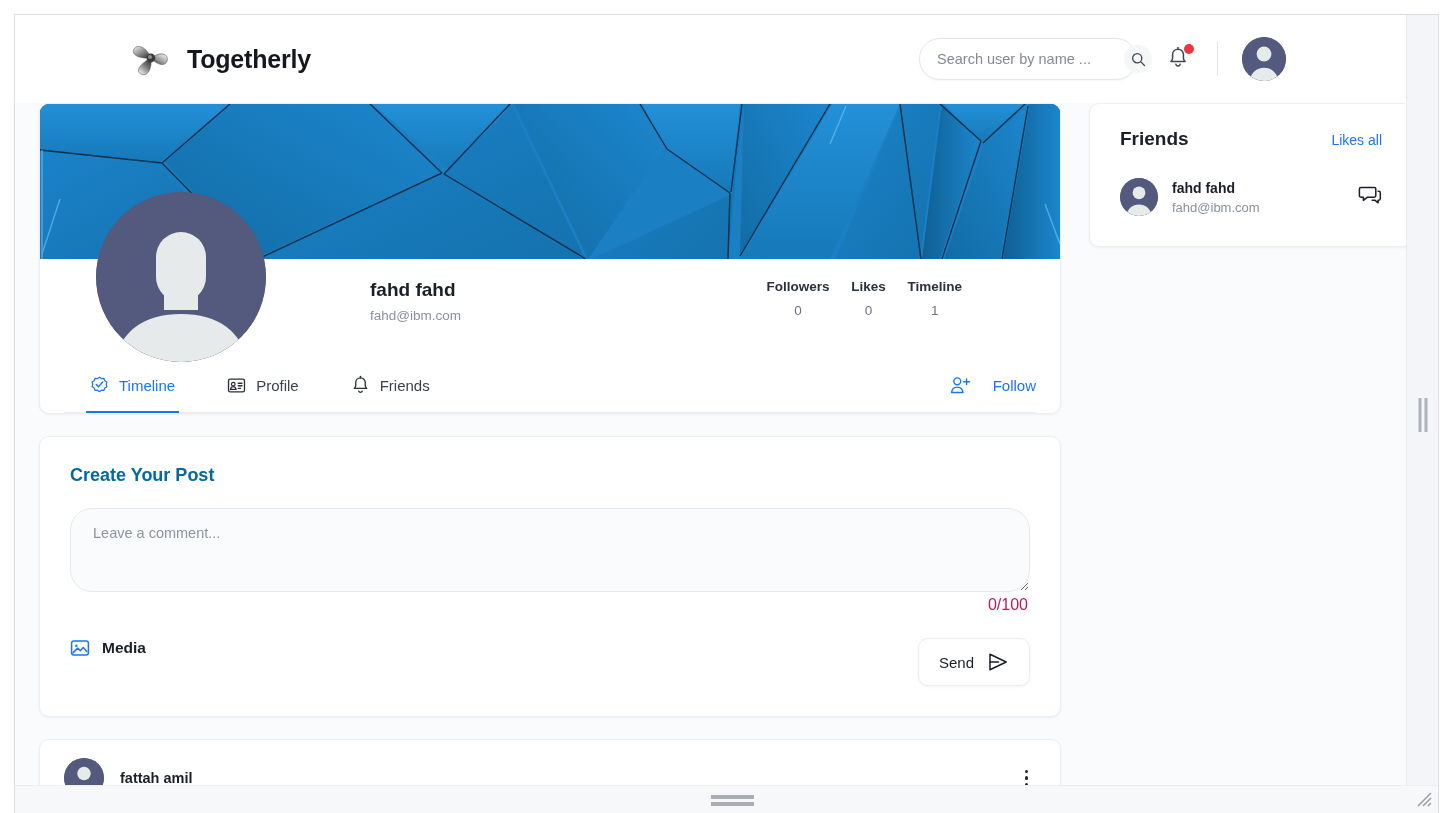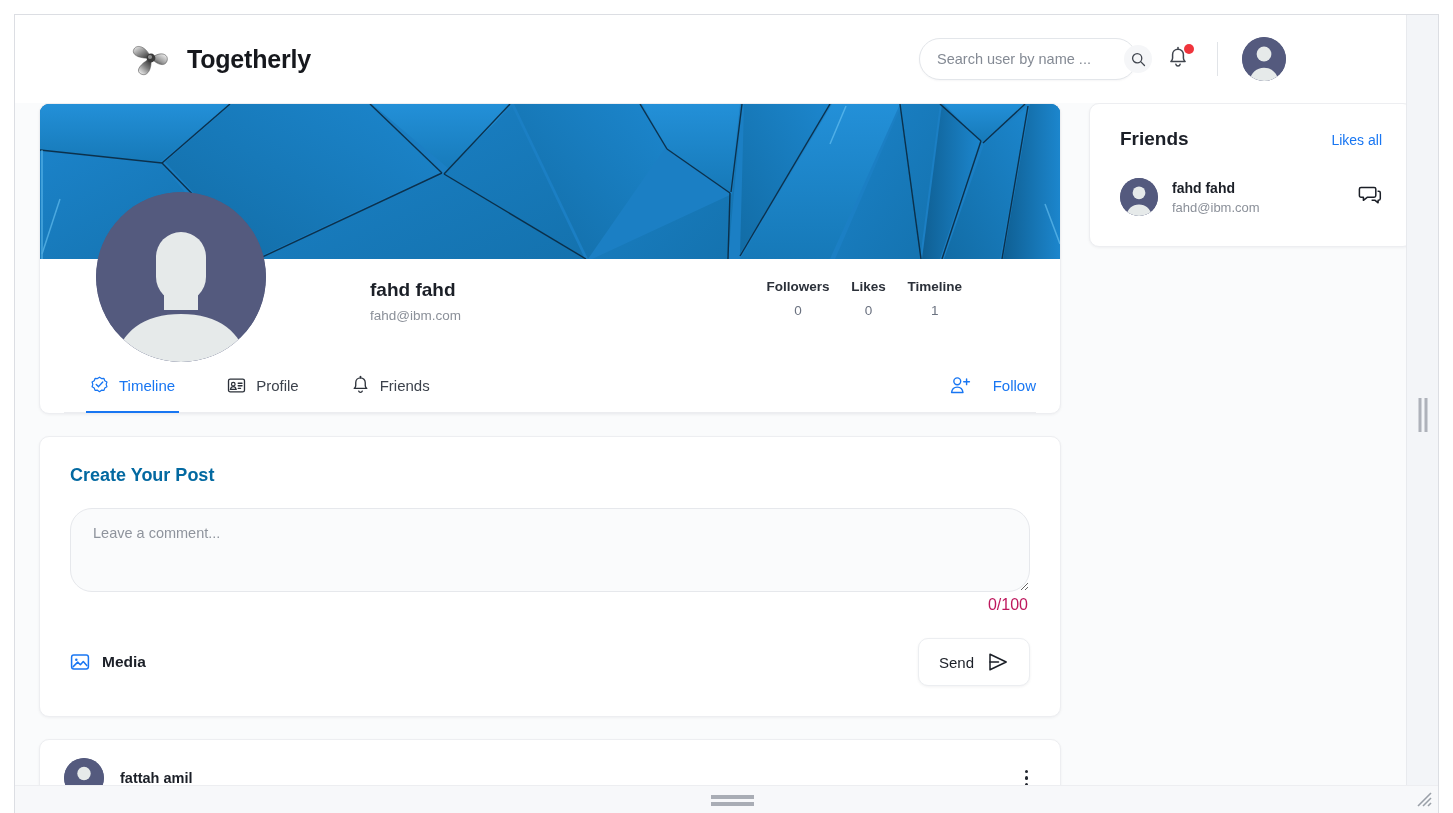--- a/index.html
+++ b/index.html
@@ -178,21 +178,21 @@
     font-family: "Liberation Sans", sans-serif;
     resize: vertical; outline: none;
     display: block;
   }
   #post-textarea::placeholder { color: #8f949d; }
   #char-counter {
     text-align: right; font-size: 16px; color: #be185d;
     margin-top: 4px; padding-right: 2px;
   }
   #post-actions {
-    display: flex; align-items: center; margin-top: 24px;
+    display: flex; align-items: flex-start; margin-top: 24px;
   }
   #media-btn {
     display: flex; align-items: center; gap: 12px;
     font-size: 15.5px; font-weight: 600; color: #1b1f27;
     background: none; border: none; cursor: pointer;
     font-family: "Liberation Sans", sans-serif;
   }
   #send-btn {
     margin-left: auto;
     display: flex; align-items: center; gap: 13px;

